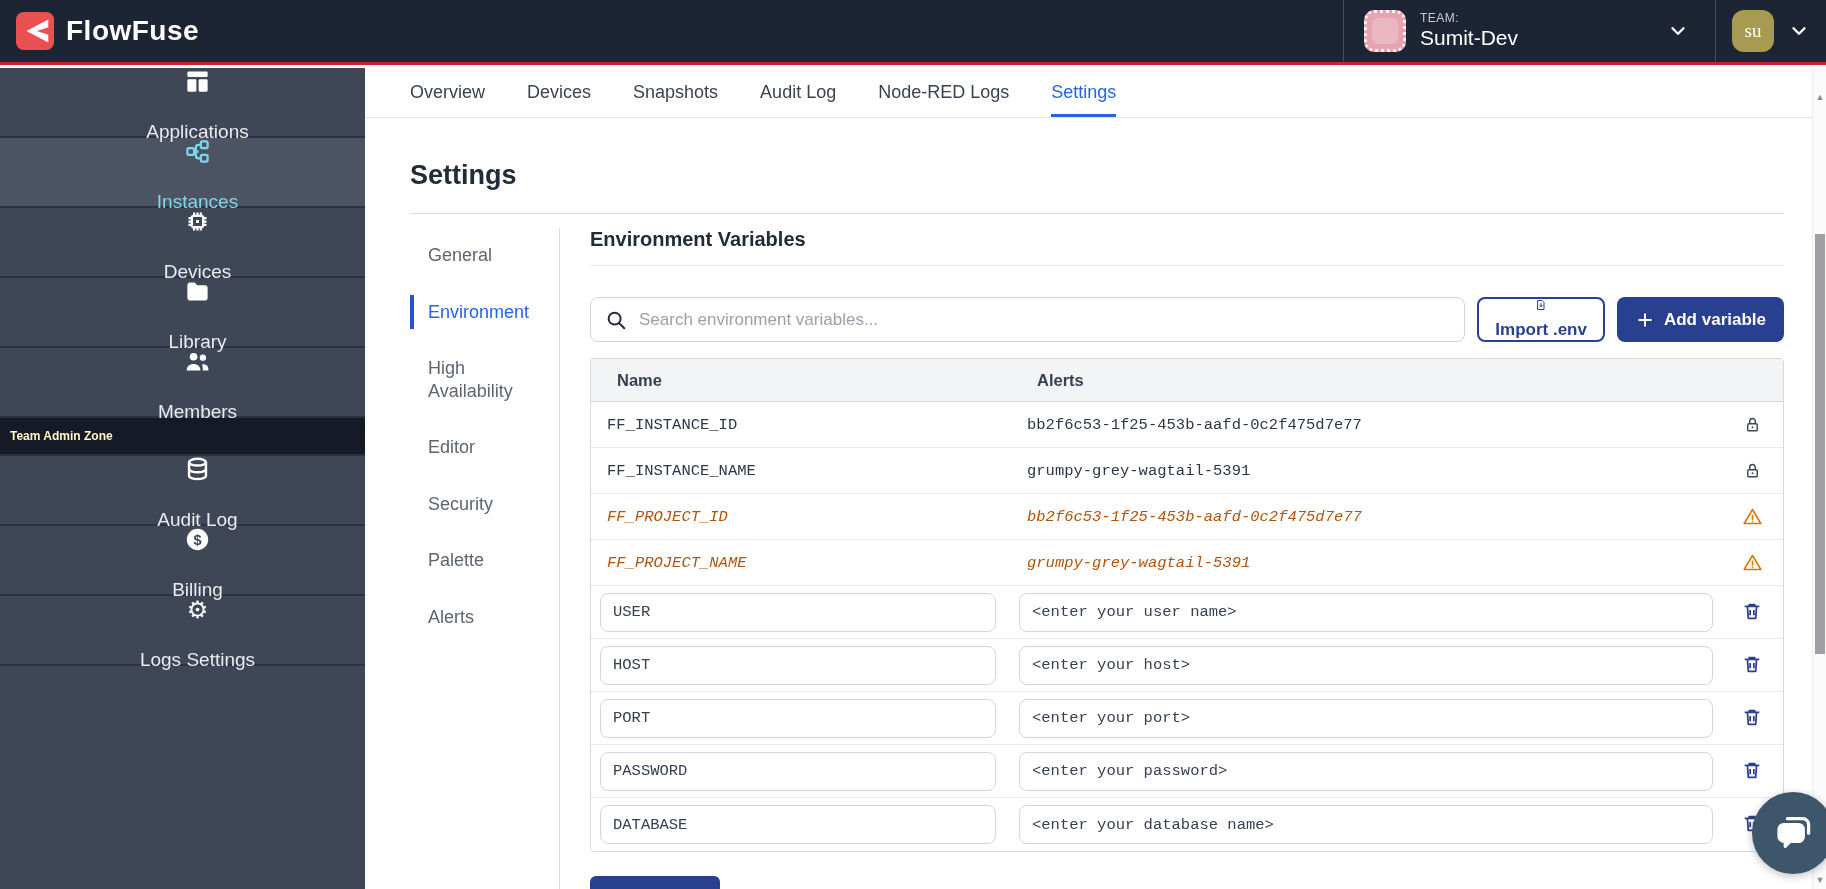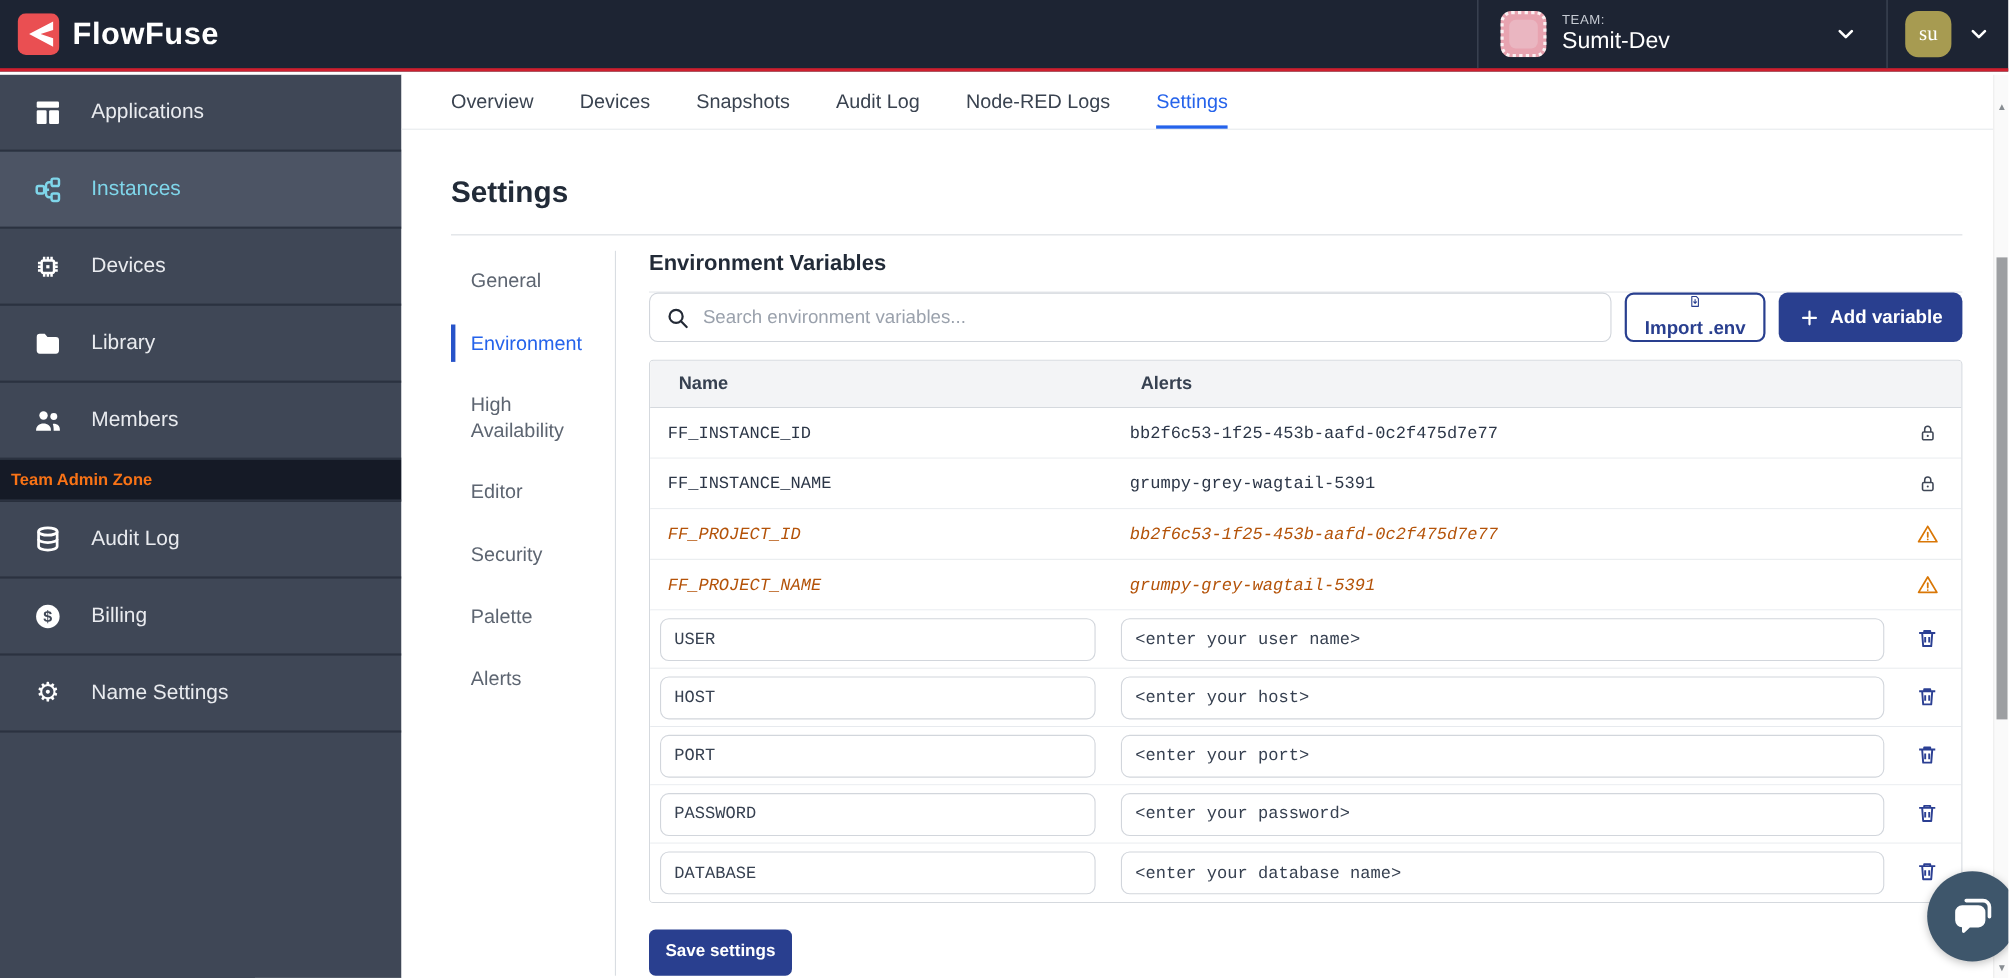--- a/index.html
+++ b/index.html
@@ -29,26 +29,26 @@
   .user-menu { position:absolute; left:1715px; top:0; height:62px; right:0;
                display:flex; align-items:center; gap:14px; justify-content:center;
                border-left:1px solid #454d5c; cursor:pointer; }
   .user-avatar { width:42px; height:42px; border-radius:12px; background:var(--user-avatar-olive);
                  color:#fff; display:flex; align-items:center; justify-content:center;
                  font-size:19px; font-family:"Liberation Serif", serif; }
 
   
   .sidebar { position:absolute; top:68px; left:0; width:365px; bottom:0; background:var(--sidebar-bg); }
   .side-item { height:70px; display:flex; align-items:center; gap:26px; padding-left:30px;
-               color:#e9ebef; font-size:19px; border-bottom:2px solid #2b3240; cursor:pointer; }
+               color:#e9ebef; font-size:19px; border-bottom:2px solid #2b3240; cursor:pointer;flex-direction:column; }
   .side-item .sicon { width:27px; height:27px; color:#fff; flex:0 0 auto; display:flex; align-items:center; justify-content:center; }
   .side-item.active { background:var(--sidebar-active-bg); color:var(--sidebar-active-text); }
   .side-item.active .sicon { color:var(--sidebar-active-text); }
   .glyph { font-size:24px; line-height:1; }
-  .admin-banner { height:38px; background:var(--admin-zone-bg); color:#f97316; font-size:15px;
+  .admin-banner { height:38px; background:var(--admin-zone-bg); color:#fef9c3; font-size:12px;
                   font-weight:600; display:flex; align-items:center; padding-left:10px;
                   border-bottom:2px solid #2b3240; }
 
   
   .tabbar { position:absolute; left:365px; top:68px; right:14px; height:50px; background:#fff;
             border-bottom:1px solid #e3e6ea; display:flex; align-items:stretch; gap:42px; padding-left:45px; }
   .tab { display:flex; align-items:center; font-size:18px; color:#3a4350; cursor:pointer;
          border-bottom:3px solid transparent; padding-top:2px; }
   .tab.active { color:var(--tab-active); border-bottom-color:var(--tab-active); }
 
@@ -61,21 +61,21 @@
   .settings-body { display:flex; margin-top:14px; align-items:stretch; }
   .subnav { width:150px; flex:0 0 auto; border-right:1px solid #d9dde2; padding-top:10px; min-height:560px; }
   .subnav-item { font-size:18px; color:#5d6571; padding:6px 0 6px 14px; margin-bottom:22px;
                  border-left:4px solid transparent; cursor:pointer; line-height:1.25; width:140px; }
   .subnav-item.active { color:var(--tab-active); border-left-color:#2753c9; }
 
   .panel { flex:1; margin-left:30px; }
   .section-title { font-size:20px; font-weight:700; color:#222b38; padding-bottom:14px;
                    border-bottom:1px solid #e5e8ec; }
 
-  .toolbar { display:flex; gap:12px; margin-top:0; align-items:center; }
+  .toolbar { display:flex; gap:12px; margin-top:31px; align-items:center; }
   .searchbox { flex:1; height:45px; border:1px solid #d2d6dc; border-radius:8px;
                display:flex; align-items:center; padding-left:14px; gap:12px; background:#fff; }
   .searchbox .ticon { width:22px; height:22px; color:#232a36; flex:0 0 auto; }
   .searchbox input { border:none; outline:none; flex:1; font-size:17px; color:#374151;
                      font-family:"Liberation Sans", sans-serif; background:transparent; }
   .searchbox input::placeholder { color:#9aa1ac; }
   .btn { height:45px; border-radius:8px; display:flex; align-items:center; gap:9px;
          font-size:17px; font-weight:700; cursor:pointer; border:none;
          font-family:"Liberation Sans", sans-serif; }
   .btn .ticon { width:20px; height:20px; }
@@ -225,21 +225,21 @@
               <circle cx="12" cy="12" r="9.5" fill="currentColor"></circle>
               <text x="12" y="16.5" text-anchor="middle" font-size="13" font-weight="bold" fill="#3f4756" font-family="Liberation Sans, sans-serif">$</text>
             </svg>
           </span>
           <span>Billing</span>
         </div>
         <div class="side-item">
           <span class="sicon">
             <span class="glyph">⚙</span>
           </span>
-          <span>Name Settings</span>
+          <span>Logs Settings</span>
         </div>
       </nav>
   </aside>
 
   <div class="tabbar" id="tabbar">
       <div class="tab">Overview</div>
       <div class="tab">Devices</div>
       <div class="tab">Snapshots</div>
       <div class="tab">Audit Log</div>
       <div class="tab">Node-RED Logs</div>

